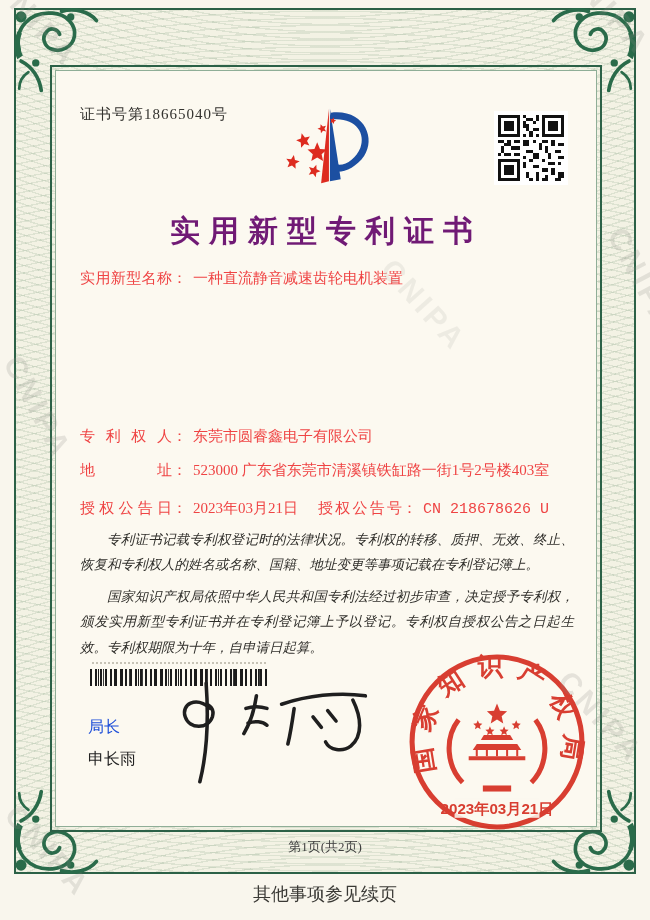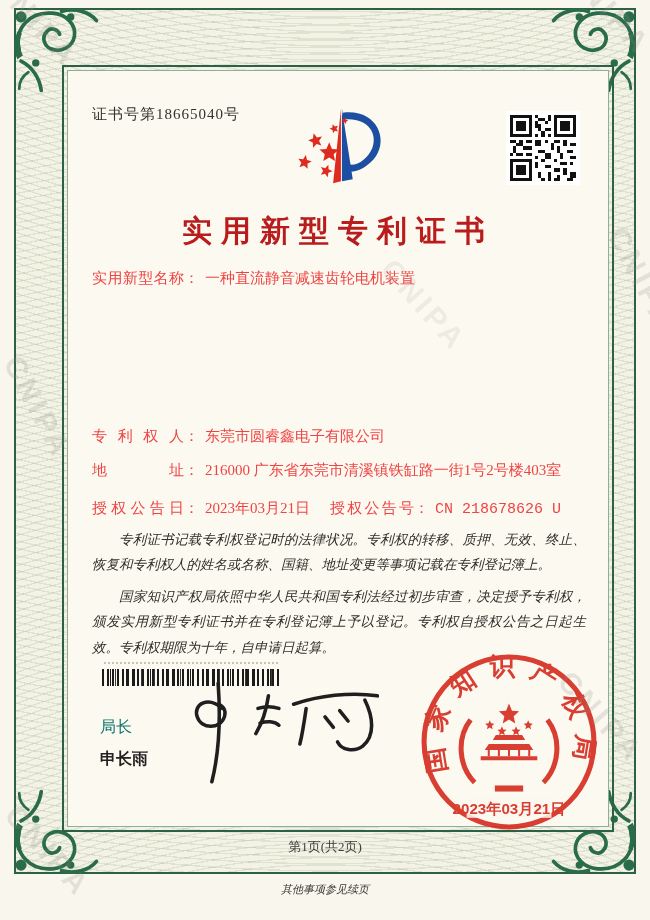--- a/index.html
+++ b/index.html
@@ -26,31 +26,30 @@
   .corner.bl { left:-6px; bottom:-6px; transform:scaleY(-1); }
   .corner.br { right:-6px; bottom:-6px; transform:scale(-1,-1); }
 
   
   .inner {
     position:absolute; left:55px; top:70px; width:542px; height:757px;
     background:#fcf9f0;
     border:1px solid #8fae97;
     outline:2px solid #2c6147;
     outline-offset:3px;
-    margin-left:12px;
   }
   .cert-no { position:absolute; left:24px; top:34px; font-size:15px; letter-spacing:1px; color:#33322e; }
 
   .logo { position:absolute; left:222px; top:28px; width:98px; height:92px; }
   .qr   { position:absolute; left:438px; top:40px; width:74px; height:74px; background:#fff; padding:4px; }
 
   .title {
     position:absolute; top:140px; left:0; width:100%;
     text-align:center; font-size:30px; font-weight:bold;
-    letter-spacing:9px; color:#b91c1c;
+    letter-spacing:9px; color:#701a75;
   }
 
   .row { position:absolute; left:24px; right:8px; font-size:15px; color:#ef4444; white-space:nowrap; }
   .flabel {
     display:inline-block; width:92px; vertical-align:bottom;
     text-align:justify; text-align-last:justify;
   }
   .colon { display:inline-block; margin-right:6px; }
   .pair2 { position:absolute; left:238px; top:0;font-family:Liberation Mono, monospace; }
   .pair2 .flabel { width:84px; }
@@ -67,32 +66,32 @@
     background-image:
       repeating-linear-gradient(90deg,#1b1b1b 0 2px,transparent 2px 5px),
       repeating-linear-gradient(90deg,#1b1b1b 0 1px,transparent 1px 8px),
       repeating-linear-gradient(90deg,#3a3a3a 0 1px,transparent 1px 13px);
   }
   .barcode::before {
     content:""; position:absolute; left:2px; right:2px; top:-7px;
     border-top:2px dotted #c7c3b6;
   }
 
-  .director-role { position:absolute; left:32px; top:646px; font-size:16px; color:#0f766e;
+  .director-role { position:absolute; left:32px; top:646px; font-size:16px; color:#1d4ed8;
                    font-family:"Liberation Sans","DejaVu Sans",sans-serif; }
   .director-name { position:absolute; left:32px; top:678px; font-size:16px; color:#222;
-                   font-family:"Liberation Sans","DejaVu Sans",sans-serif;font-weight:bold; }
+                   font-family:"Liberation Sans","DejaVu Sans",sans-serif; }
   .signature { position:absolute; left:108px; top:606px; width:210px; height:110px; }
 
   .seal { position:absolute; left:350px; top:580px; width:182px; height:182px; opacity:.93; }
 
   .page-no { position:absolute; left:0; top:838px; width:100%; text-align:center;
              font-size:13px; color:#404040; }
   .note    { position:absolute; left:0; top:882px; width:100%; text-align:center;
-             font-size:11px; font-style:italic; color:#3a3935; }
+             font-size:18px; color:#3a3935; }
 
   .wm {
     position:absolute; font-family:"Liberation Sans","DejaVu Sans",sans-serif;
     font-size:30px; font-weight:bold; letter-spacing:4px;
     color:#8b8b85; opacity:.20; pointer-events:none; white-space:nowrap;
   }
   .wm1 { left:-20px; top:4px;   transform:rotate(48deg); }
   .wm2 { left:552px; top:-8px;  transform:rotate(48deg); }
   .wm3 { left:586px; top:262px; transform:rotate(62deg); }
   .wm4 { left:-18px; top:390px; transform:rotate(62deg); }
@@ -189,21 +188,21 @@
 
   <div class="title">实用新型专利证书</div>
 
   <div class="row" style="top:198px">
     <span class="flabel">实用新型名称</span><span class="colon">：</span><span>一种直流静音减速齿轮电机装置</span>
   </div>
   <div class="row" style="top:356px">
     <span class="flabel">专利权人</span><span class="colon">：</span><span>东莞市圆睿鑫电子有限公司</span>
   </div>
   <div class="row" style="top:390px">
-    <span class="flabel">地址</span><span class="colon">：</span><span>216000 广东省东莞市清溪镇铁缸路一街1号2号楼403室</span>
+    <span class="flabel">地址</span><span class="colon">：</span><span>523000 广东省东莞市清溪镇铁缸路一街1号2号楼403室</span>
   </div>
   <div class="row" style="top:428px">
     <span class="flabel">授权公告日</span><span class="colon">：</span><span>2023年03月21日</span>
     <span class="pair2">
       <span class="flabel">授权公告号</span><span class="colon">：</span><span>CN 218678626 U</span>
     </span>
   </div>
 
   <div class="paras">
     <p>专利证书记载专利权登记时的法律状况。专利权的转移、质押、无效、终止、恢复和专利权人的姓名或名称、国籍、地址变更等事项记载在专利登记簿上。</p>

